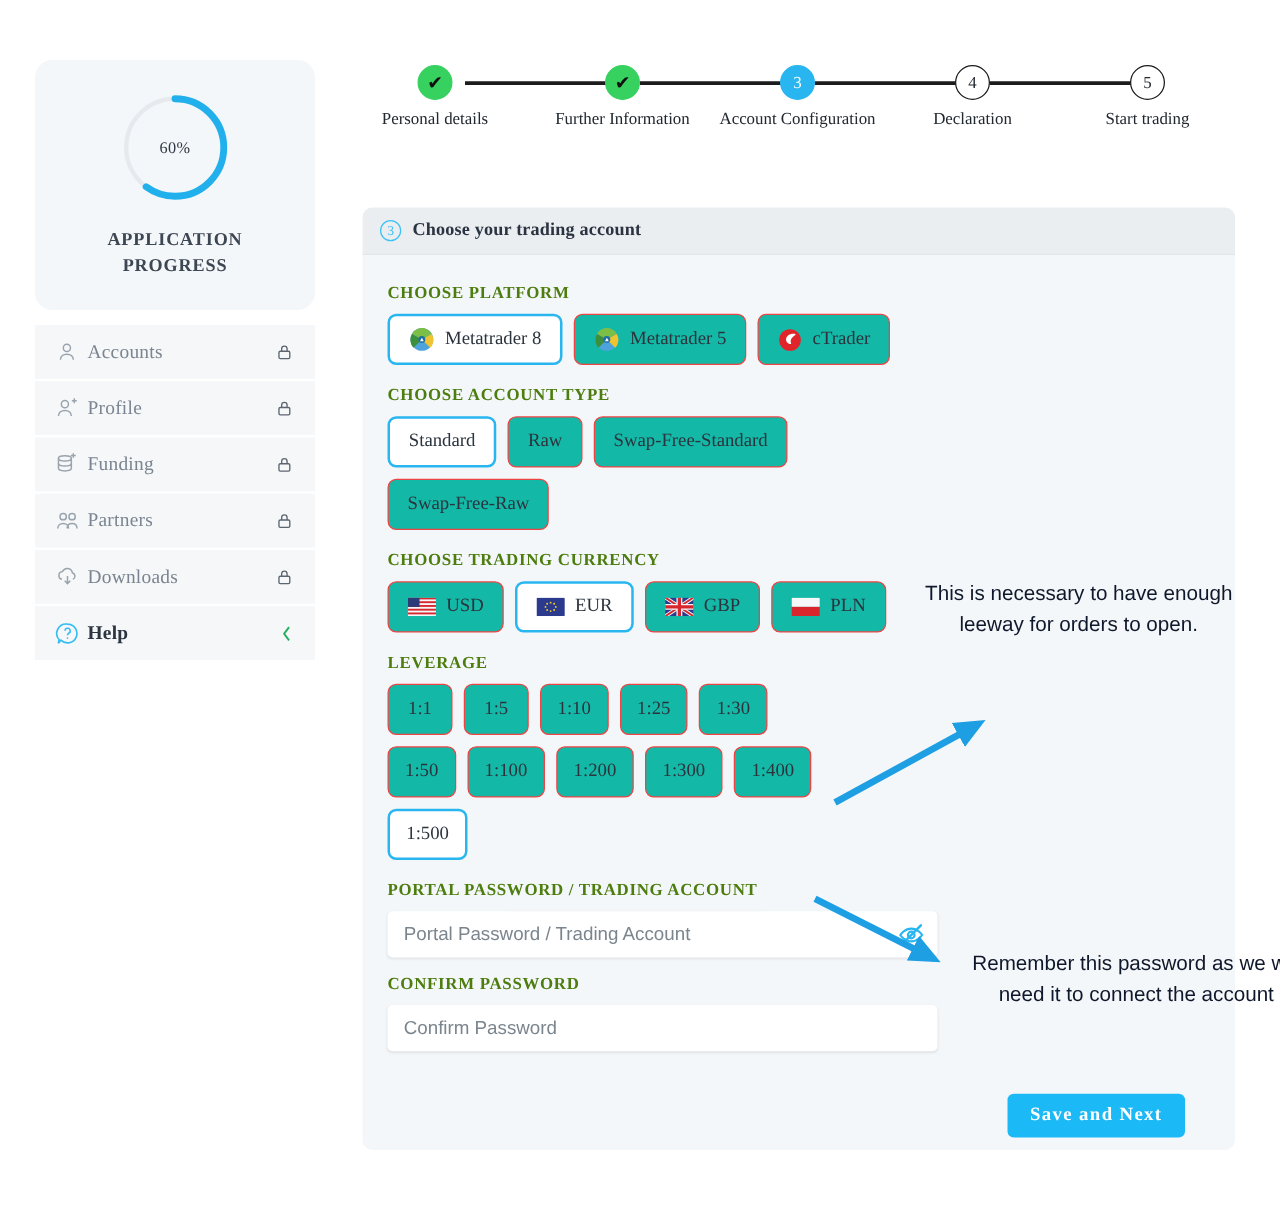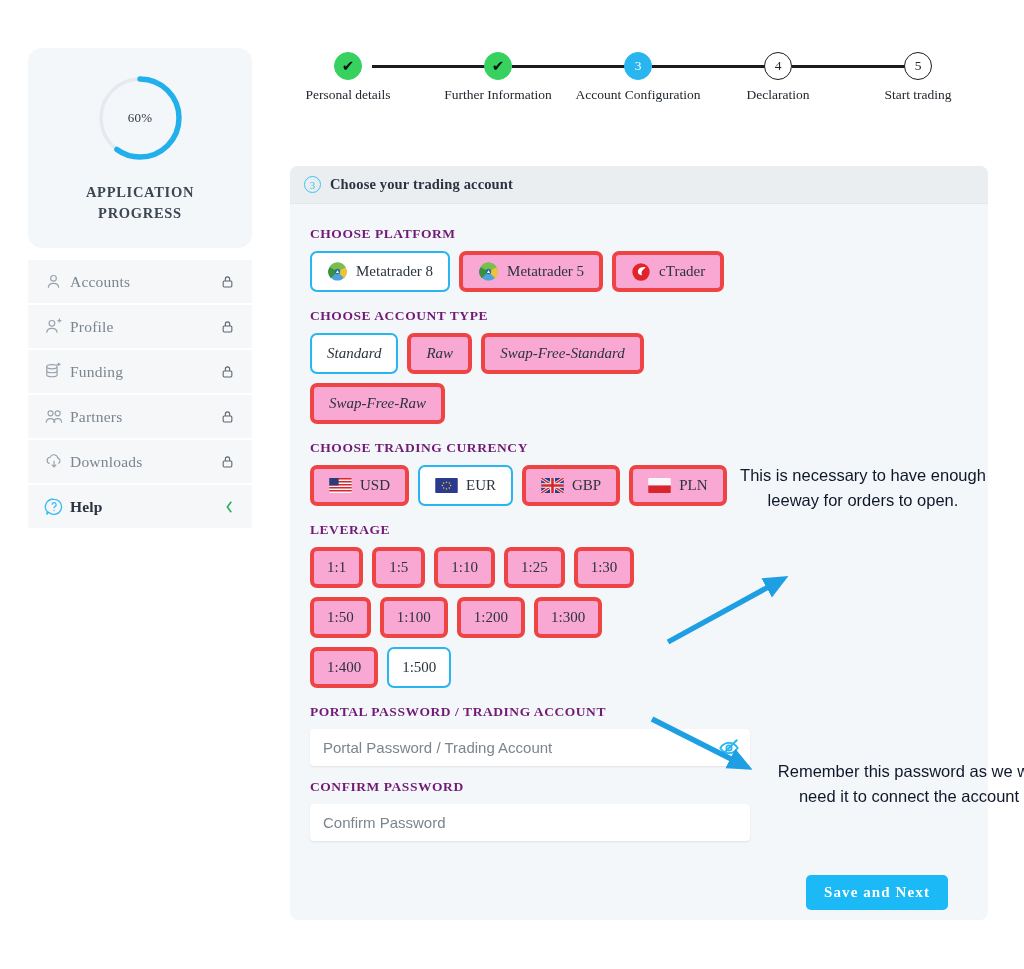--- a/index.html
+++ b/index.html
@@ -92,27 +92,27 @@
     width: 17px; height: 17px; border-radius: 50%;
     border: 1.4px solid #3fc1f4; color: #3fc1f4;
     font-size: 11px; display: flex; align-items: center; justify-content: center;
     margin-right: 9px; flex: none;
   }
   .head-title { font-size: 14.5px; font-weight: bold; color: #2b3340; letter-spacing: .15px; }
 
   .panel-body { padding: 22px 20px 0 20px; }
   .group { margin-bottom: 16px; }
   .group-label {
-    font-size: 13.5px; font-weight: bold; color: #701a75;
+    font-size: 13.5px; font-weight: bold; color: #4d7c0f;
     letter-spacing: .55px; margin-bottom: 9px;
   }
   .chips { display: flex; flex-wrap: wrap; gap: 9px; }
   .chip {
-    min-height: 41px; background: #f9a8d4;
-    border: 4px solid #ef4444; border-radius: 7px;
+    min-height: 41px; background: #14b8a6;
+    border: 1px solid #ef4444; border-radius: 7px;
     display: flex; align-items: center; gap: 8px;
     padding: 0 15px; font-size: 15px; color: #2b333d;
     cursor: pointer; white-space: nowrap;
   }
   .chip.sel { background: #ffffff; border: 2px solid #29b6f0; }
   .chip.lev { min-width: 52px; justify-content: center; padding: 0 13px; }
 
   
   .mt-ico { width: 21px; height: 21px; flex: none; }
   .ct-ico { width: 20px; height: 20px; flex: none; }
@@ -350,21 +350,21 @@
               <path d="M17 6.2c-4.3-.6-8 1.3-8.7 4.6-.5 2.4 1.1 4.5 3.7 5 .9.2 1.3-.2 1-.9-.8-1.9-.3-3.9 1.3-5.4 1-1 2-1.8 2.7-2.3.5-.4.5-.9 0-1z" fill="#ffffff"></path>
             </svg>
           </span>
           <span>cTrader</span>
         </div>
       </div>
     </div>
 
     <div class="group">
       <div class="group-label">CHOOSE ACCOUNT TYPE</div>
-      <div class="chips" style="max-width:340px;font-style:italic;">
+      <div class="chips" style="max-width:340px;">
         <div class="chip sel">
           <span>Standard</span>
         </div>
         <div class="chip">
           <span>Raw</span>
         </div>
         <div class="chip">
           <span>Swap-Free-Standard</span>
         </div>
         <div class="chip">

